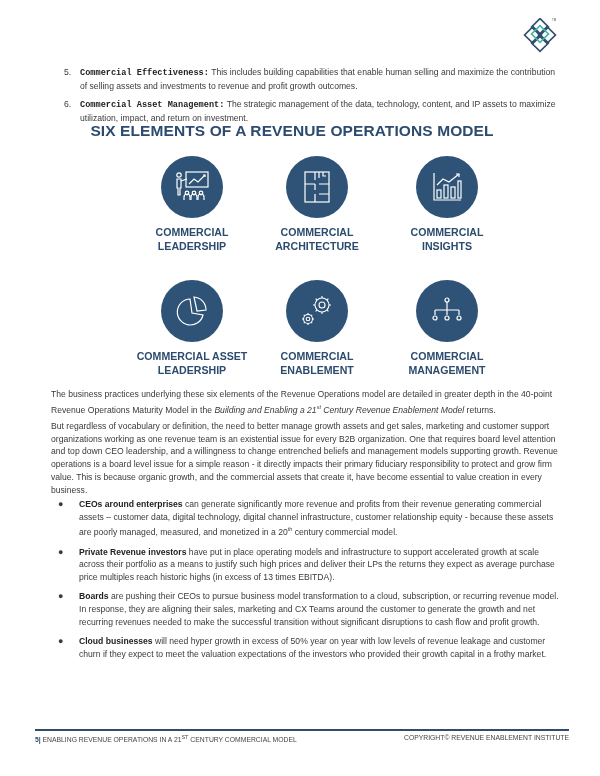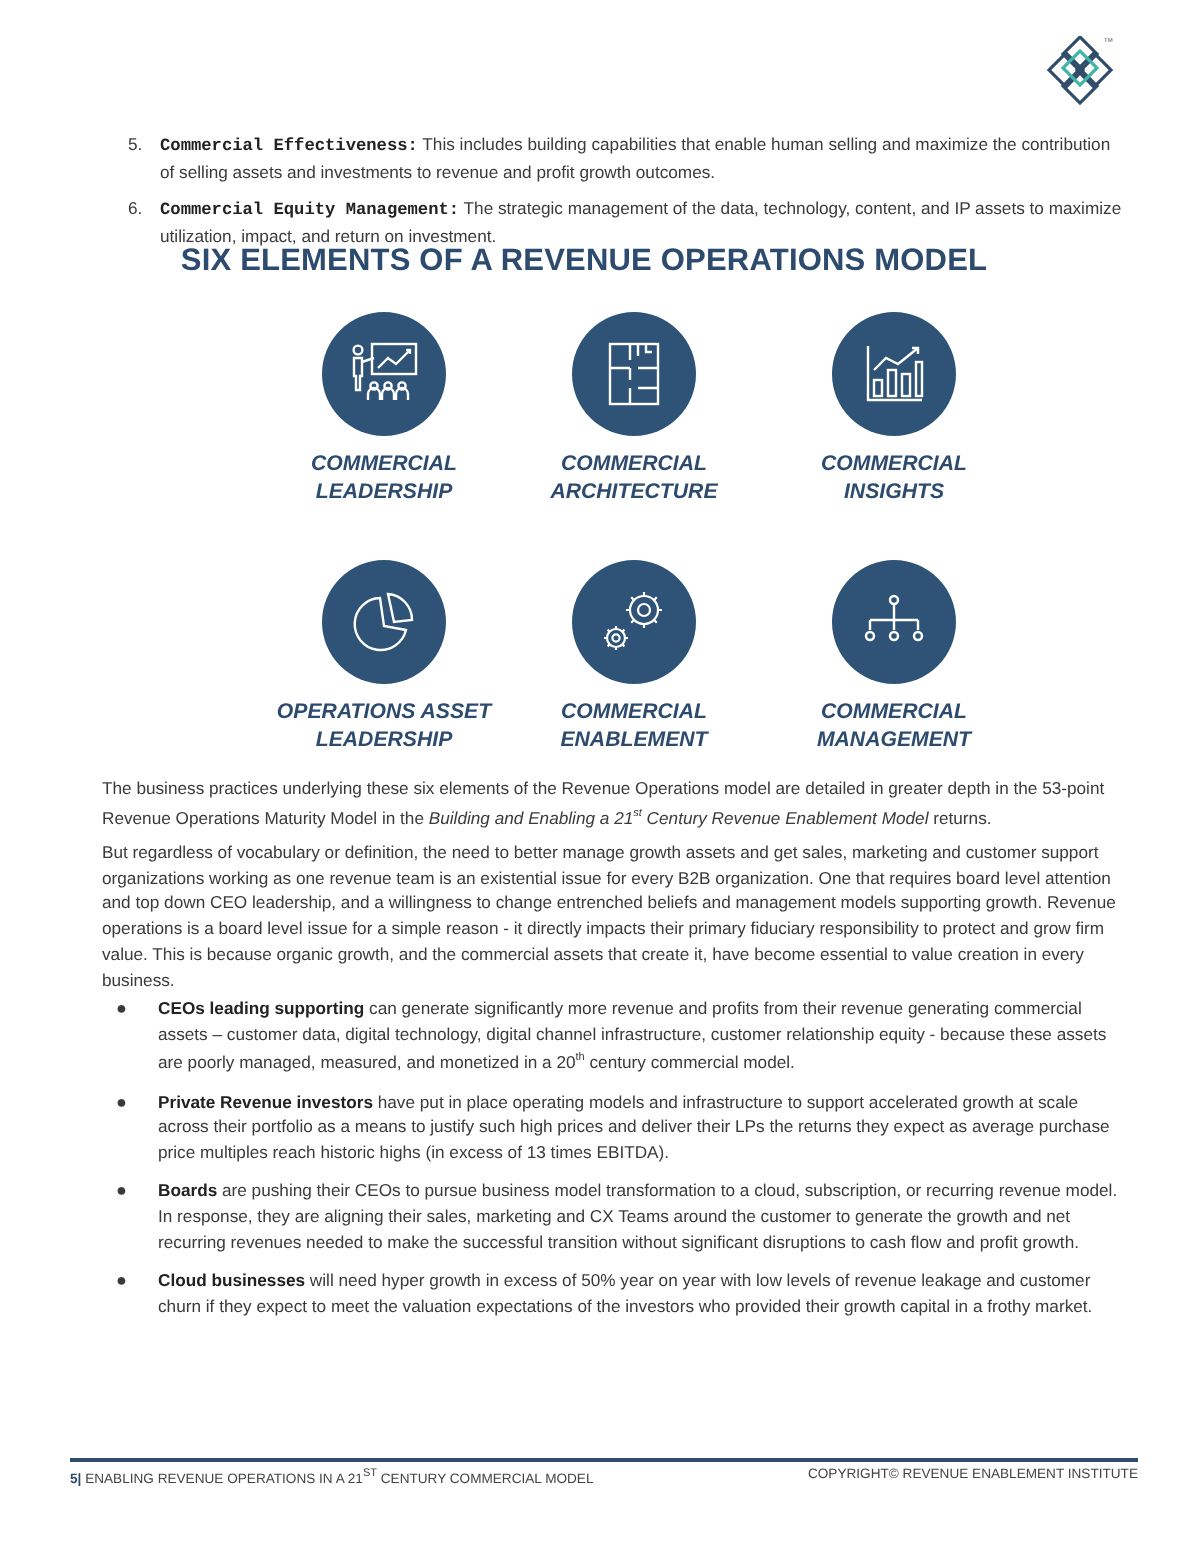--- a/index.html
+++ b/index.html
@@ -7,21 +7,21 @@
   .logo { position:absolute; left:520px; top:18px; width:40px; height:36px; }
   .tm { position:absolute; left:552px; top:18px; font-size:3px; color:#555; }
   .numlist { position:absolute; left:64px; top:66px; width:500px; font-size:8.6px; line-height:12.6px; }
   .numlist .it { display:flex; margin-bottom:6px; }
   .numlist .num { width:16px; flex:none; }
   .numlist b { color:#222;font-family:Liberation Mono, monospace; }
   .title { position:absolute; left:0; width:584px; top:122px; text-align:center; font-size:15.5px; font-weight:bold; color:#2c4b6e; letter-spacing:0.1px; }
   .el { position:absolute; width:120px; text-align:center; }
   .circ { width:62px; height:62px; border-radius:50%; background:#2f5377; margin:0 auto; display:flex; align-items:center; justify-content:center; }
   .circ svg { width:40px; height:40px; }
-  .lbl { margin-top:8px; font-size:10.6px; font-weight:bold; color:#2c4b6e; line-height:13.5px;font-style:italic; }
+  .lbl { margin-top:8px; font-size:10.6px; font-weight:bold; color:#2c4b6e; line-height:13.5px; }
   .para { position:absolute; left:51px; width:510px; font-size:8.6px; line-height:12.7px; }
   .bullets { position:absolute; left:58px; top:498px; width:502px; font-size:8.6px; line-height:12.6px; }
   .bullets .b { display:flex; margin-bottom:7px; }
   .bullets .dot { width:21px; flex:none; font-size:9px; }
   .bullets b { color:#222; }
   .footer-line { position:absolute; left:35px; top:729px; width:534px; height:1.5px; background:#2f4d6b; }
   .footer { position:absolute; left:35px; top:734px; width:534px; font-size:6.8px; color:#444; display:flex; justify-content:space-between; }
   .footer .pg { font-weight:bold; color:#2c4b6e; }
   sup { font-size:5.5px; }
 </style>
@@ -39,21 +39,21 @@
 </svg>
 <span class="tm">TM</span>
 
 <div class="numlist">
   <div class="it">
     <span class="num">5.</span>
     <span><b>Commercial Effectiveness:</b><span> This includes building capabilities that enable human selling and maximize the contribution of selling assets and investments to revenue and profit growth outcomes.</span></span>
   </div>
   <div class="it">
     <span class="num">6.</span>
-    <span><b>Commercial Equity Management:</b><span> The strategic management of the data, technology, content, and IP assets to maximize utilization, impact, and return on investment.</span></span>
+    <span><b>Commercial Asset Management:</b><span> The strategic management of the data, technology, content, and IP assets to maximize utilization, impact, and return on investment.</span></span>
   </div>
 </div>
 
 <div class="title">SIX ELEMENTS OF A REVENUE OPERATIONS MODEL</div>
 
 <div class="el" style="left:132px; top:156px;">
   <div class="circ">
     <svg viewBox="0 0 40 40" fill="none" stroke="#fff" stroke-width="1.2">
       <circle cx="7" cy="8" r="2.2"></circle>
       <path d="M5 12 h4 v9 h-1 v7 h-2 v-7 h-1 z"></path>
@@ -107,21 +107,21 @@
 </div>
 
 <div class="el" style="left:132px; top:280px;">
   <div class="circ">
     <svg viewBox="0 0 40 40" fill="none" stroke="#fff" stroke-width="1.2">
       <path d="M18 8 A13 13 0 1 0 31 24 L20 22 Z"></path>
       <path d="M22 6 A13 13 0 0 1 34 19 L25 20 Z"></path>
     </svg>
   </div>
   <div class="lbl">
-    <div>OPERATIONS ASSET</div>
+    <div>COMMERCIAL ASSET</div>
     <div>LEADERSHIP</div>
   </div>
 </div>
 
 <div class="el" style="left:257px; top:280px;">
   <div class="circ">
     <svg viewBox="0 0 40 40" fill="none" stroke="#fff" stroke-width="1.1">
       <circle cx="25" cy="14" r="7"></circle>
         <circle cx="25" cy="14" r="3"></circle>
       <path d="M25 5 v2 M25 21 v2 M16 14 h2 M32 14 h2 M18.6 7.6 l1.4 1.4 M30 19 l1.4 1.4 M18.6 20.4 l1.4 -1.4 M30 9 l1.4 -1.4"></path>
@@ -146,28 +146,28 @@
         <circle cx="32" cy="27" r="2"></circle>
     </svg>
   </div>
   <div class="lbl">
     <div>COMMERCIAL</div>
     <div>MANAGEMENT</div>
   </div>
 </div>
 
 <p class="para" style="top:388px;">
-  <span>The business practices underlying these six elements of the Revenue Operations model are detailed in greater depth in the 53-point Revenue Operations Maturity Model in the </span><i><span>Building and Enabling a 21</span><sup>st</sup><span> Century Revenue Enablement Model</span></i><span> returns.</span>
+  <span>The business practices underlying these six elements of the Revenue Operations model are detailed in greater depth in the 40-point Revenue Operations Maturity Model in the </span><i><span>Building and Enabling a 21</span><sup>st</sup><span> Century Revenue Enablement Model</span></i><span> returns.</span>
 </p>
 <p class="para" style="top:420px;">But regardless of vocabulary or definition, the need to better manage growth assets and get sales, marketing and customer support organizations working as one revenue team is an existential issue for every B2B organization. One that requires board level attention and top down CEO leadership, and a willingness to change entrenched beliefs and management models supporting growth. Revenue operations is a board level issue for a simple reason - it directly impacts their primary fiduciary responsibility to protect and grow firm value. This is because organic growth, and the commercial assets that create it, have become essential to value creation in every business.</p>
 
 <div class="bullets">
   <div class="b">
     <span class="dot">●</span>
-    <span><b>CEOs leading supporting</b><span> can generate significantly more revenue and profits from their revenue generating commercial assets – customer data, digital technology, digital channel infrastructure, customer relationship equity - because these assets are poorly managed, measured, and monetized in a 20</span><sup>th</sup><span> century commercial model.</span></span>
+    <span><b>CEOs around enterprises</b><span> can generate significantly more revenue and profits from their revenue generating commercial assets – customer data, digital technology, digital channel infrastructure, customer relationship equity - because these assets are poorly managed, measured, and monetized in a 20</span><sup>th</sup><span> century commercial model.</span></span>
   </div>
   <div class="b">
     <span class="dot">●</span>
     <span><b>Private Revenue investors</b><span> have put in place operating models and infrastructure to support accelerated growth at scale across their portfolio as a means to justify such high prices and deliver their LPs the returns they expect as average purchase price multiples reach historic highs (in excess of 13 times EBITDA).</span></span>
   </div>
   <div class="b">
     <span class="dot">●</span>
     <span><b>Boards</b><span> are pushing their CEOs to pursue business model transformation to a cloud, subscription, or recurring revenue model. In response, they are aligning their sales, marketing and CX Teams around the customer to generate the growth and net recurring revenues needed to make the successful transition without significant disruptions to cash flow and profit growth.</span></span>
   </div>
   <div class="b">

